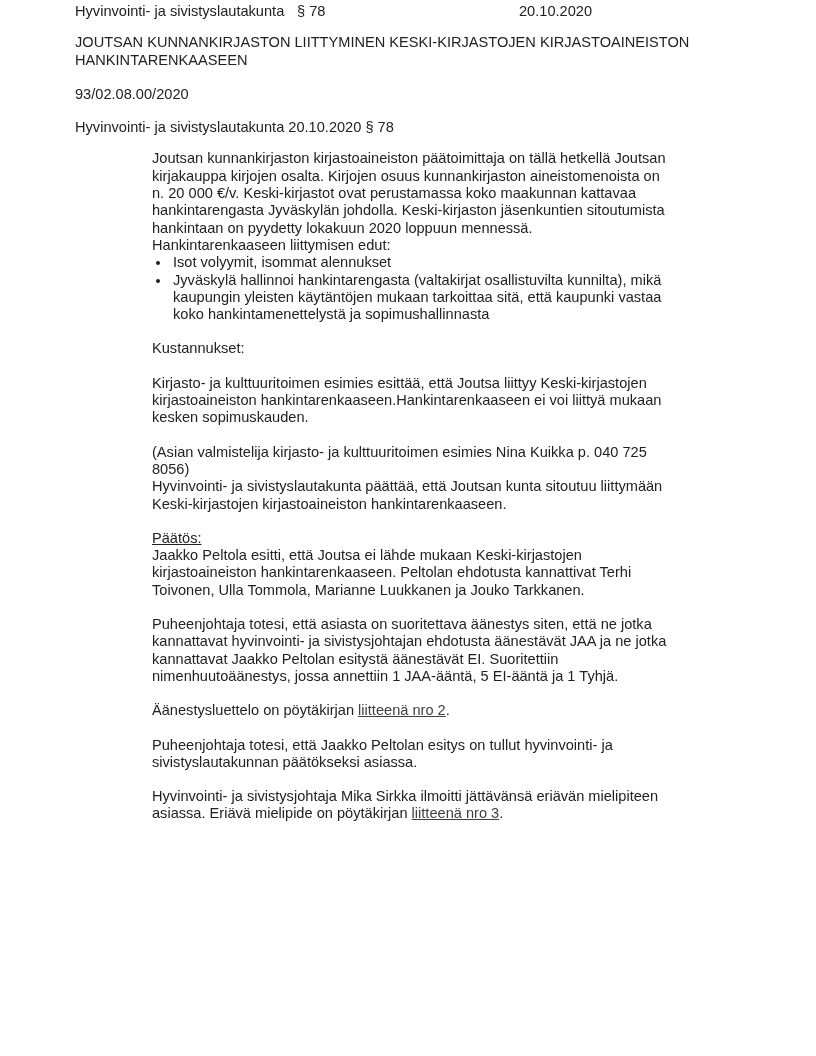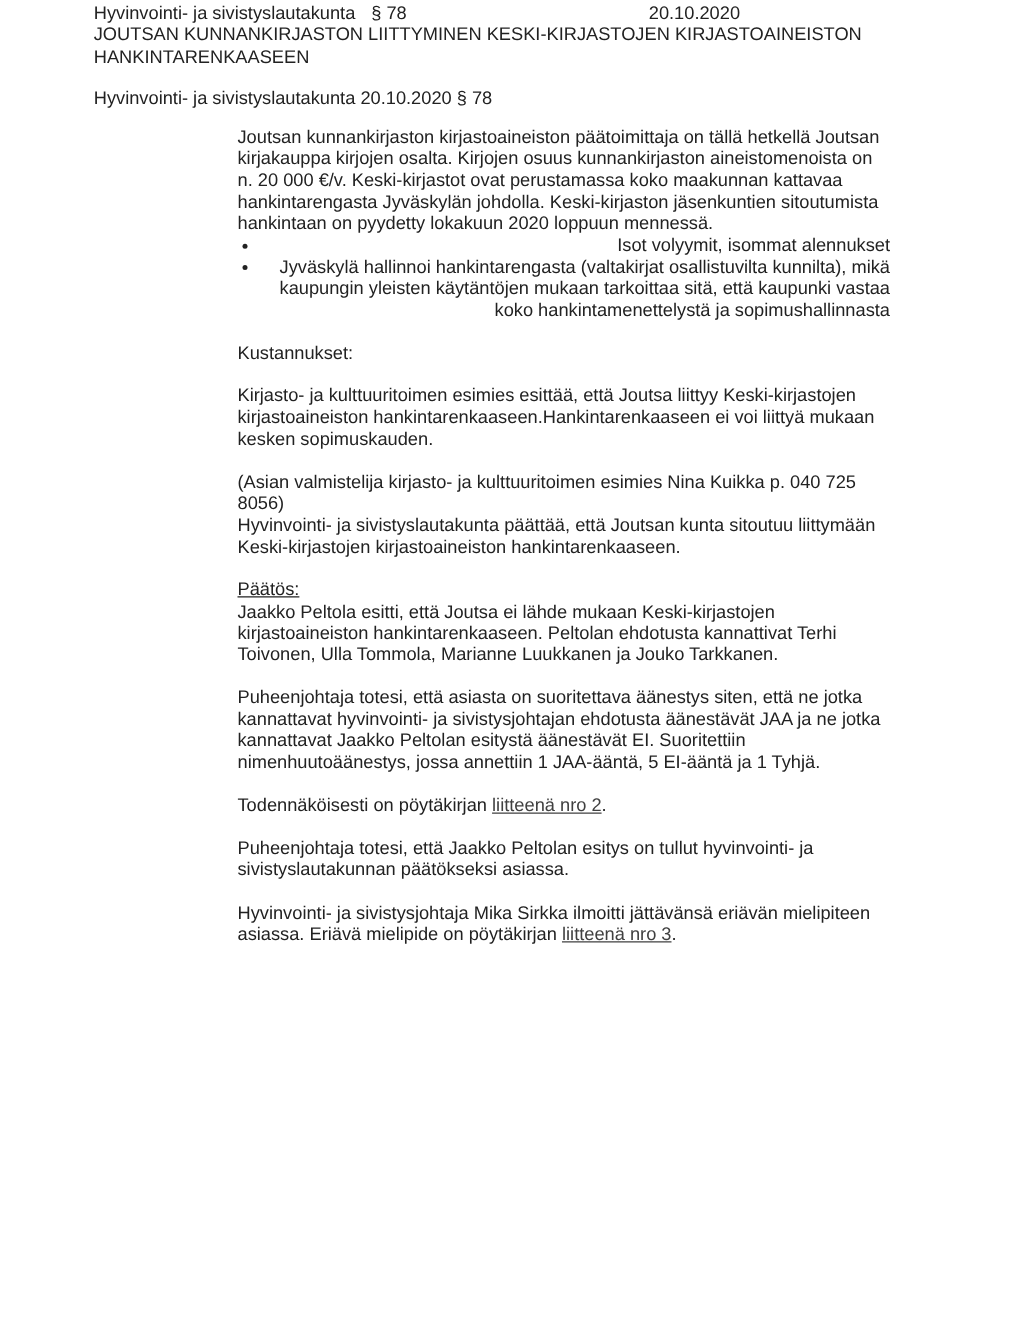--- a/index.html
+++ b/index.html
@@ -14,83 +14,85 @@
     font-size: 14.6px;
     line-height: 17.3px;
     color: #222222;
     overflow: hidden;
   }
   .header-row { white-space: nowrap; }
   .header-committee { display: inline-block; width: 222px; }
   .header-section   { display: inline-block; width: 222px; }
   .header-date      { display: inline-block; }
   .doc-title {
+    margin-top: 14px;
     max-width: 660px;
     text-transform: none;
   }
   .case-number   { margin-top: 17px; }
   .meeting-ref   { margin-top: 16px; }
   .body-col {
     margin-top: 14px;
-    margin-left: 115px;
+    margin-left: 77px;
     width: 522px;
   }
   .para { margin: 0; }
   .gap  { margin-top: 17px; }
   ul.bullets {
     margin: 0;
     padding-left: 19px;
     list-style: disc outside;
-    text-align: right;
   }
   ul.bullets li { padding-left: 2px; }
   .underlined { text-decoration: underline; }
   a.attachment-link, .link-like {
     color: #404040;
     text-decoration: underline;
     cursor: pointer;
   }
 </style>
 </head>
 <body>
 
 <div class="page">
 
   <div class="header-row">
     <span class="header-committee">Hyvinvointi- ja sivistyslautakunta</span><span class="header-section">§ 78</span><span class="header-date">20.10.2020</span>
   </div>
 
   <div class="doc-title">JOUTSAN KUNNANKIRJASTON LIITTYMINEN KESKI-KIRJASTOJEN KIRJASTOAINEISTON HANKINTARENKAASEEN</div>
 
+  <div class="case-number">93/02.08.00/2020</div>
 
   <div class="meeting-ref">Hyvinvointi- ja sivistyslautakunta 20.10.2020 § 78</div>
 
   <div class="body-col">
 
     <p class="para">Joutsan kunnankirjaston kirjastoaineiston päätoimittaja on tällä hetkellä Joutsan kirjakauppa kirjojen osalta. Kirjojen osuus kunnankirjaston aineistomenoista on n. 20 000 €/v. Keski-kirjastot ovat perustamassa koko maakunnan kattavaa hankintarengasta Jyväskylän johdolla. Keski-kirjaston jäsenkuntien sitoutumista hankintaan on pyydetty lokakuun 2020 loppuun mennessä.</p>
 
+    <p class="para">Hankintarenkaaseen liittymisen edut:</p>
     <ul class="bullets">
       <li>Isot volyymit, isommat alennukset</li>
       <li>Jyväskylä hallinnoi hankintarengasta (valtakirjat osallistuvilta kunnilta), mikä kaupungin yleisten käytäntöjen mukaan tarkoittaa sitä, että kaupunki vastaa koko hankintamenettelystä ja sopimushallinnasta</li>
     </ul>
 
     <p class="para gap">Kustannukset:</p>
 
     <p class="para gap">Kirjasto- ja kulttuuritoimen esimies esittää, että Joutsa liittyy Keski-kirjastojen kirjastoaineiston hankintarenkaaseen.Hankintarenkaaseen ei voi liittyä mukaan kesken sopimuskauden.</p>
 
     <p class="para gap">(Asian valmistelija kirjasto- ja kulttuuritoimen esimies Nina Kuikka p. 040 725 8056)</p>
 
     <p class="para">Hyvinvointi- ja sivistyslautakunta päättää, että Joutsan kunta sitoutuu liittymään Keski-kirjastojen kirjastoaineiston hankintarenkaaseen.</p>
 
     <p class="para gap underlined">Päätös:</p>
     <p class="para">Jaakko Peltola esitti, että Joutsa ei lähde mukaan Keski-kirjastojen kirjastoaineiston hankintarenkaaseen. Peltolan ehdotusta kannattivat Terhi Toivonen, Ulla Tommola, Marianne Luukkanen ja Jouko Tarkkanen.</p>
 
     <p class="para gap">Puheenjohtaja totesi, että asiasta on suoritettava äänestys siten, että ne jotka kannattavat hyvinvointi- ja sivistysjohtajan ehdotusta äänestävät JAA ja ne jotka kannattavat Jaakko Peltolan esitystä äänestävät EI. Suoritettiin nimenhuutoäänestys, jossa annettiin 1 JAA-ääntä, 5 EI-ääntä ja 1 Tyhjä.</p>
 
-    <p class="para gap"><span>Todennäköisesti on pöytäkirjan </span><a class="attachment-link">liitteenä nro 2</a><span>.</span></p>
+    <p class="para gap"><span>Äänestysluettelo on pöytäkirjan </span><a class="attachment-link">liitteenä nro 2</a><span>.</span></p>
 
     <p class="para gap">Puheenjohtaja totesi, että Jaakko Peltolan esitys on tullut hyvinvointi- ja sivistyslautakunnan päätökseksi asiassa.</p>
 
     <p class="para gap"><span>Hyvinvointi- ja sivistysjohtaja Mika Sirkka ilmoitti jättävänsä eriävän mielipiteen asiassa. Eriävä mielipide on pöytäkirjan </span><a class="attachment-link">liitteenä nro 3</a><span>.</span></p>
 
   </div>
 
 </div>
 
 </body></html>

